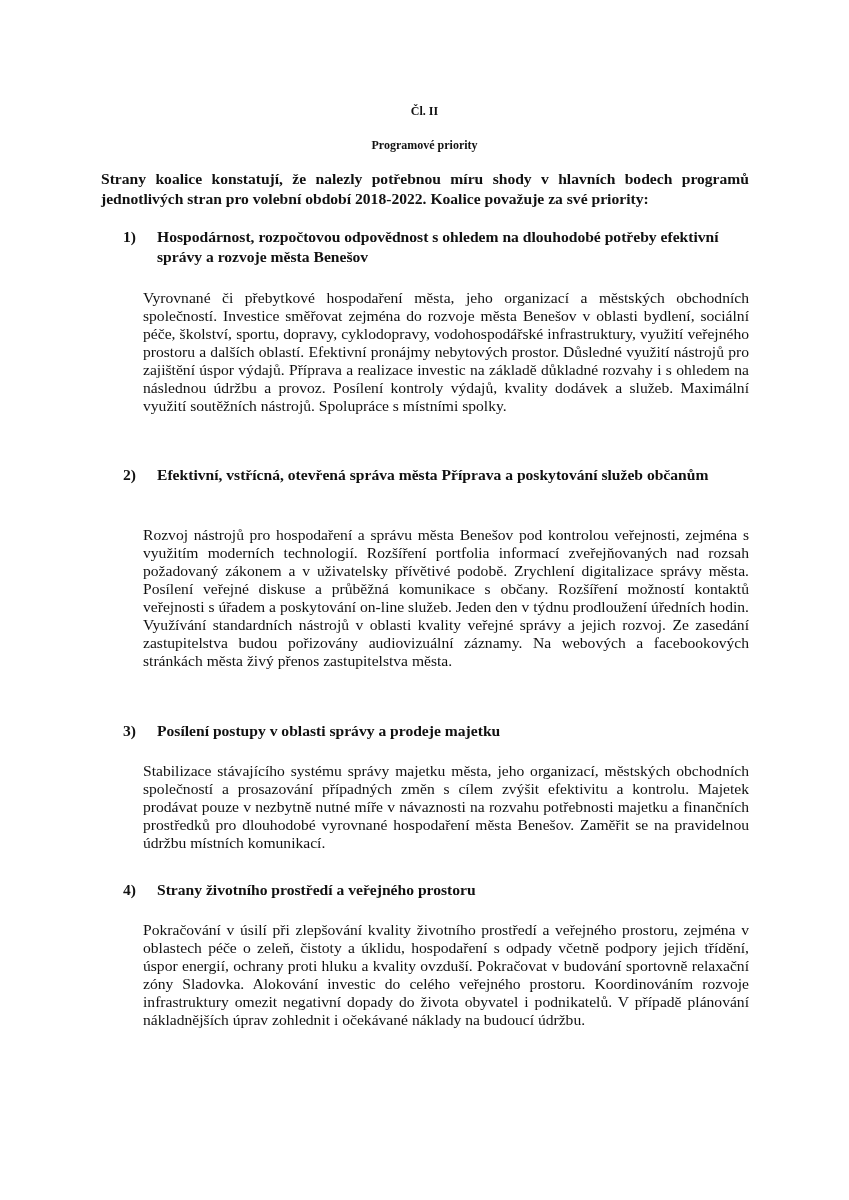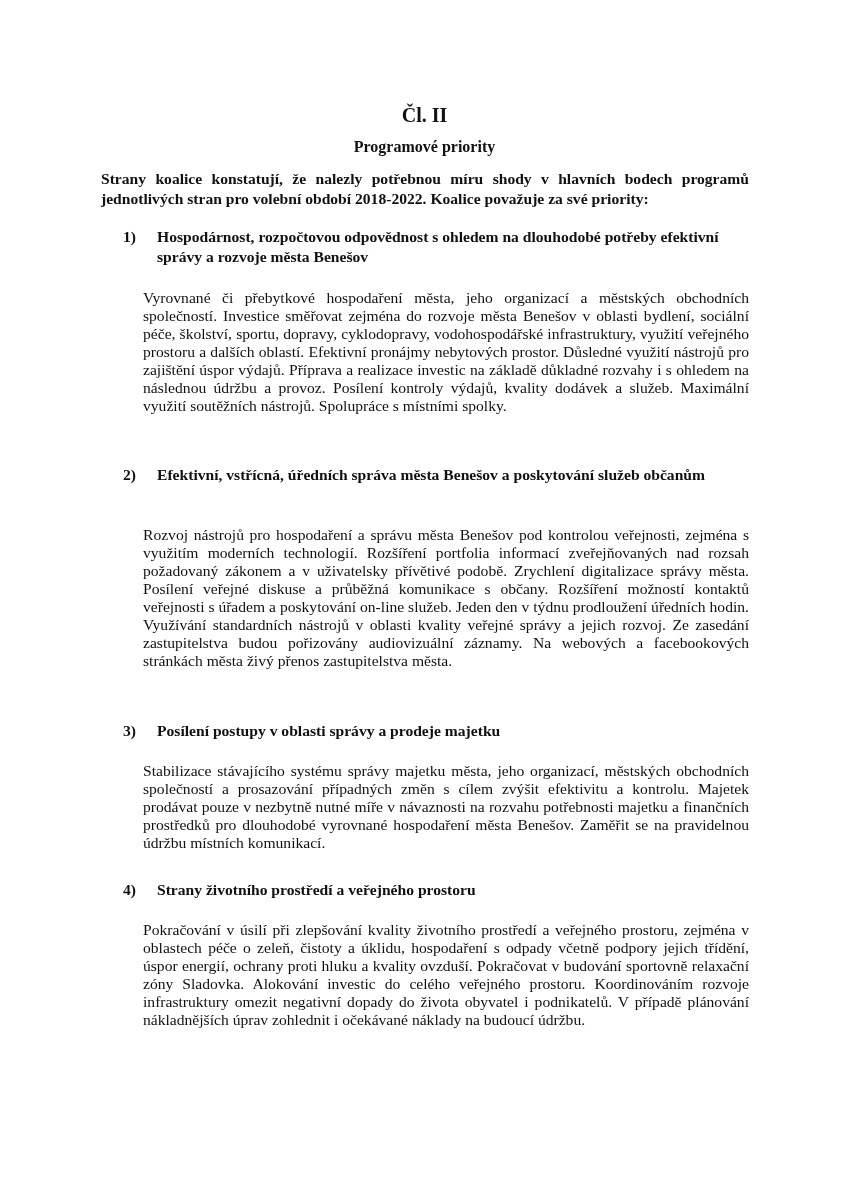--- a/index.html
+++ b/index.html
@@ -3,25 +3,25 @@
   <meta charset="utf-8">
   <style>
     html, body { margin: 0; padding: 0; background: #ffffff; }
     body { width: 849px; height: 1200px; position: relative; overflow: hidden; }
     .page {
       position: absolute; left: 0; top: 0; width: 849px; height: 1200px;
       font-family: "Liberation Serif", serif; color: #111; font-size: 15.6px;
     }
     .article {
       position: absolute; top: 104px; left: 0; width: 849px; text-align: center;
-      font-weight: bold; font-size: 20px;
+      font-weight: bold; font-size: 12px;
     }
     .title {
       position: absolute; top: 138px; left: 0; width: 849px; text-align: center;
-      font-weight: bold; font-size: 16px;
+      font-weight: bold; font-size: 12px;
     }
     .intro {
       position: absolute; top: 169px; left: 101px; width: 648px;
       line-height: 19.5px; text-align: justify; text-align-last: left; font-weight: bold;
     }
     .sec-head {
       position: absolute; left: 123px; width: 620px; font-weight: bold;
       line-height: 20px;
     }
     .sec-head .num { position: absolute; left: 0; top: 0; }
@@ -40,21 +40,21 @@
   <div class="intro">Strany koalice konstatují, že nalezly potřebnou míru shody v hlavních bodech programů jednotlivých stran pro volební období 2018-2022. Koalice považuje za své priority:</div>
 
   <div class="sec-head" style="top:227px;">
     <span class="num">1)</span>
     <span class="txt">Hospodárnost, rozpočtovou odpovědnost s ohledem na dlouhodobé potřeby efektivní správy a rozvoje města Benešov</span>
   </div>
   <div class="sec-body" style="top:289px;">Vyrovnané či přebytkové hospodaření města, jeho organizací a městských obchodních společností. Investice směřovat zejména do rozvoje města Benešov v oblasti bydlení, sociální péče, školství, sportu, dopravy, cyklodopravy, vodohospodářské infrastruktury, využití veřejného prostoru a dalších oblastí. Efektivní pronájmy nebytových prostor. Důsledné využití nástrojů pro zajištění úspor výdajů. Příprava a realizace investic na základě důkladné rozvahy i s ohledem na následnou údržbu a provoz. Posílení kontroly výdajů, kvality dodávek a služeb. Maximální využití soutěžních nástrojů. Spolupráce s místními spolky.</div>
 
   <div class="sec-head" style="top:465px;">
     <span class="num">2)</span>
-    <span class="txt">Efektivní, vstřícná, úředních správa města Benešov a poskytování služeb občanům</span>
+    <span class="txt">Efektivní, vstřícná, otevřená správa města Příprava a poskytování služeb občanům</span>
   </div>
   <div class="sec-body" style="top:526px;">Rozvoj nástrojů pro hospodaření a správu města Benešov pod kontrolou veřejnosti, zejména s využitím moderních technologií. Rozšíření portfolia informací zveřejňovaných nad rozsah požadovaný zákonem a v uživatelsky přívětivé podobě. Zrychlení digitalizace správy města. Posílení veřejné diskuse a průběžná komunikace s občany. Rozšíření možností kontaktů veřejnosti s úřadem a poskytování on-line služeb. Jeden den v týdnu prodloužení úředních hodin. Využívání standardních nástrojů v oblasti kvality veřejné správy a jejich rozvoj. Ze zasedání zastupitelstva budou pořizovány audiovizuální záznamy. Na webových a facebookových stránkách města živý přenos zastupitelstva města.</div>
 
   <div class="sec-head" style="top:721px;">
     <span class="num">3)</span>
     <span class="txt">Posílení postupy v oblasti správy a prodeje majetku</span>
   </div>
   <div class="sec-body" style="top:762px;">Stabilizace stávajícího systému správy majetku města, jeho organizací, městských obchodních společností a prosazování případných změn s cílem zvýšit efektivitu a kontrolu. Majetek prodávat pouze v nezbytně nutné míře v návaznosti na rozvahu potřebnosti majetku a finančních prostředků pro dlouhodobé vyrovnané hospodaření města Benešov. Zaměřit se na pravidelnou údržbu místních komunikací.</div>
 
   <div class="sec-head" style="top:880px;">

